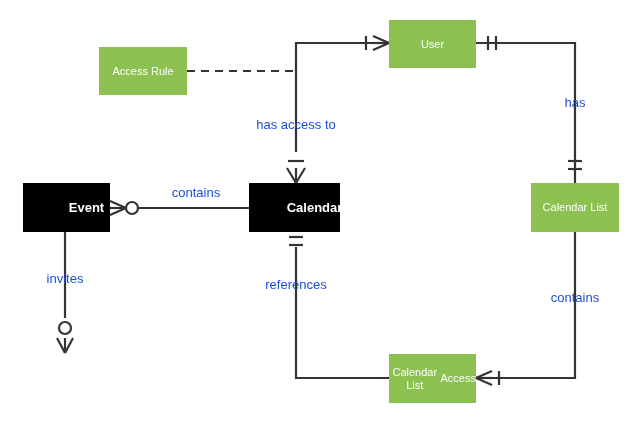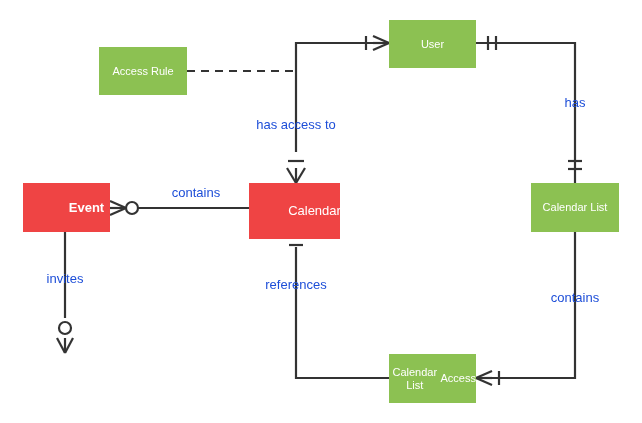--- a/index.html
+++ b/index.html
@@ -34,21 +34,21 @@
     color: #ffffff;
     box-sizing: border-box;
     line-height: 1.18;
     z-index: 5;
     user-select: none;
   }
   .entity.green {
     background: #8CC152;
   }
   .entity.orange {
-    background: #ef4444;
+    background: #000000;
     padding-left: 40px;
   }
   .entity .elabel {
     display: block;
     padding: 0 4px;
   }
   .edge-label {
     position: absolute;
     color: #1d4ed8;
     white-space: nowrap;
@@ -136,21 +136,21 @@
   </div>
 
   <div class="entity green" style="left:99px; top:47px; width:88px; height:48px; font-size:11px;">
     <span class="elabel">Access Rule</span>
   </div>
 
   <div class="entity orange" style="left:23px; top:183px; width:87px; height:49px; font-size:13px; font-weight:bold;">
     <span class="elabel">Event</span>
   </div>
 
-  <div class="entity orange" style="left:249px; top:183px; width:91px; height:56px; font-size:13px; font-weight:normal;">
+  <div class="entity orange" style="left:249px; top:183px; width:91px; height:49px; font-size:13px; font-weight:bold;">
     <span class="elabel">Calendar</span>
   </div>
 
   <div class="entity green" style="left:531px; top:183px; width:88px; height:49px; font-size:11px;">
     <span class="elabel">Calendar List</span>
   </div>
 
 
   <div class="entity green" style="left:389px; top:354px; width:87px; height:49px; font-size:11px;">
     <span class="elabel" style="padding:0;">Calendar List</span>

